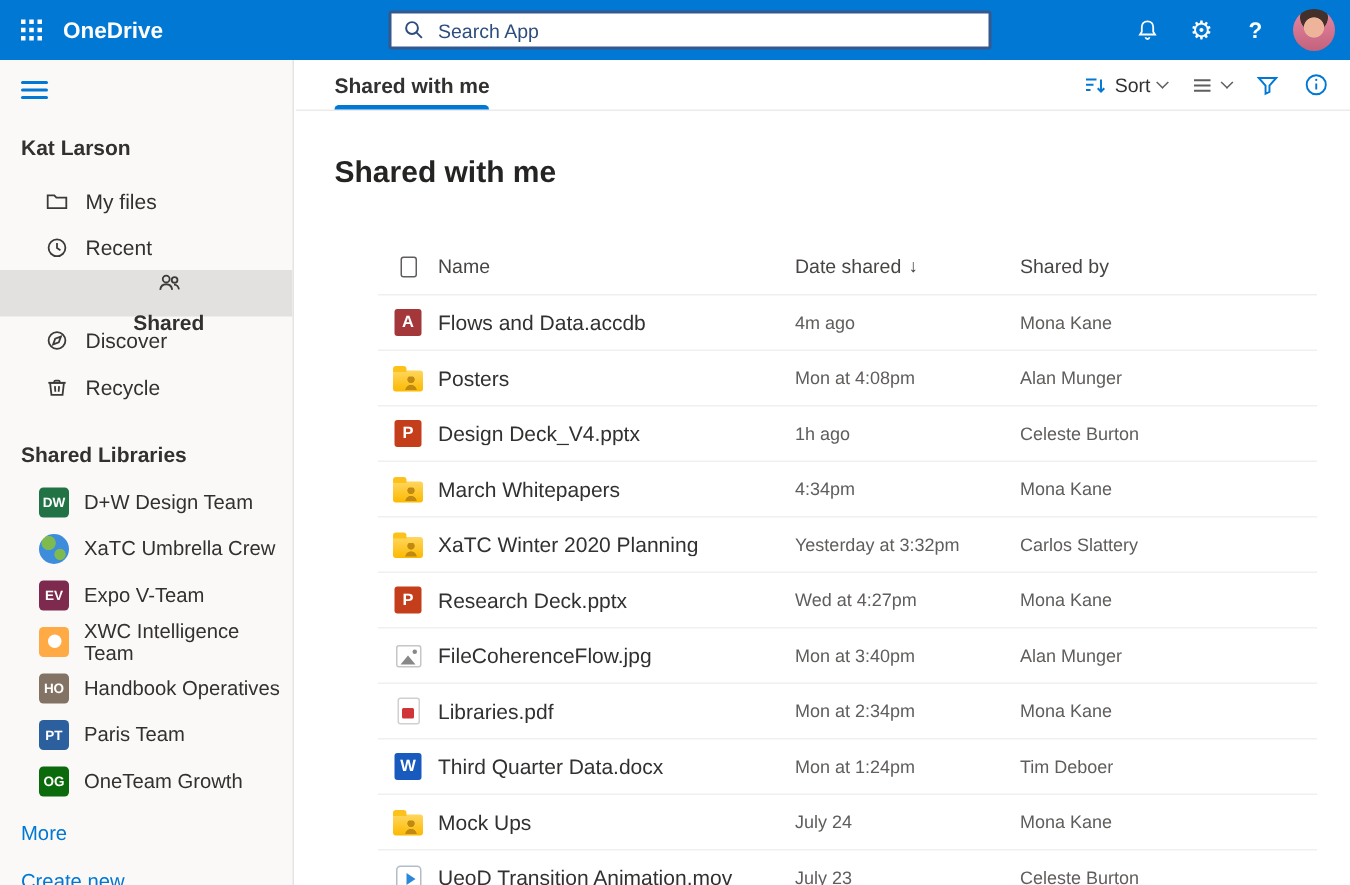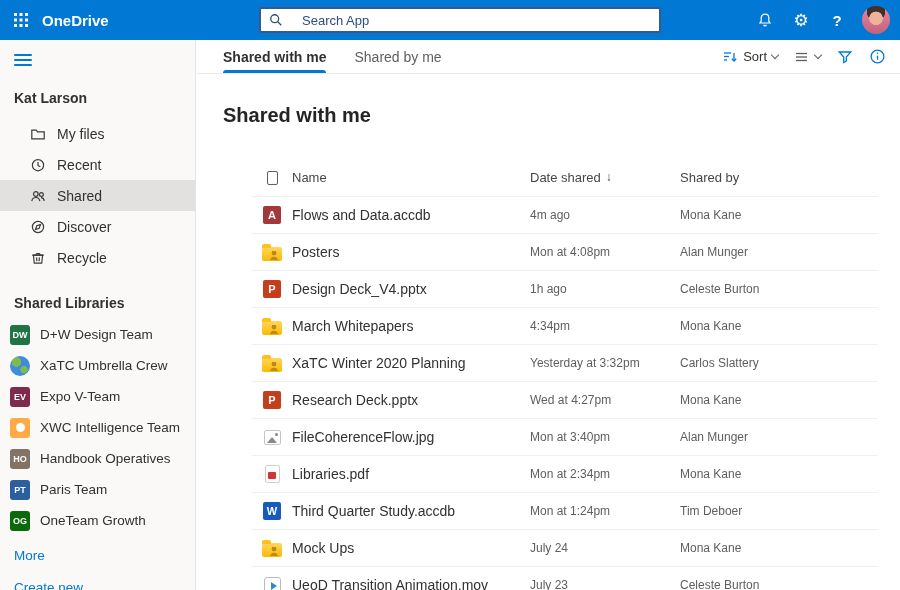--- a/index.html
+++ b/index.html
@@ -7,21 +7,21 @@
   .app{position:relative;width:900px;height:590px;overflow:hidden;
        font-family:"Liberation Sans",sans-serif;color:#323130;background:#fff;}
 
   
   .topbar{position:absolute;top:0;left:0;right:0;height:40px;background:#0078d4;
           display:flex;align-items:center;z-index:5;}
   .waffle{width:42px;height:40px;display:flex;align-items:center;justify-content:center;cursor:pointer;}
   .app-title{color:#fff;font-weight:700;font-size:15px;cursor:pointer;}
   .searchbox{position:absolute;left:259px;top:7px;width:402px;height:26px;background:#fff;
              border:2px solid #35588f;border-radius:2px;display:flex;align-items:center;
-             padding:0 8px;gap:17px;}
+             padding:0 8px;gap:7px;}
   .searchbox input{border:none;outline:none;flex:1;font-size:13px;color:#2d4d7c;
                    font-family:"Liberation Sans",sans-serif;background:transparent;}
   .searchbox input::placeholder{color:#2d4d7c;opacity:1;}
   .topbar-right{position:absolute;right:4px;top:0;height:40px;display:flex;align-items:center;gap:6px;}
   .top-icon{width:30px;height:30px;display:flex;align-items:center;justify-content:center;
             color:#fff;cursor:pointer;font-size:15px;}
   .gear-glyph{font-size:17px;line-height:1;}
   .help-glyph{font-weight:600;}
   .avatar{width:28px;height:28px;border-radius:50%;cursor:pointer;margin-left:4px;margin-right:6px;
     background:
@@ -30,24 +30,24 @@
       linear-gradient(#e787a2,#c2627c);}
 
   
   .sidebar{position:absolute;top:40px;left:0;width:196px;bottom:0;background:#faf9f8;
            border-right:1px solid #e6e4e2;overflow:hidden;}
   .hamburger{margin:14px 0 0 14px;width:18px;cursor:pointer;}
   .hamburger span{display:block;height:2px;background:#0078d4;margin-bottom:3px;border-radius:1px;}
   .user-name{margin:24px 0 12px 14px;font-size:14px;font-weight:700;color:#323130;}
   .nav-item{display:flex;align-items:center;gap:11px;height:31px;padding-left:30px;
             font-size:14px;color:#323130;cursor:pointer;}
-  .nav-item.selected{background:#e3e1df;font-weight:400;}
+  .nav-item.selected{background:#e3e1df;font-weight:700;flex-direction:column;}
   .nav-item svg{flex:0 0 16px;}
   .lib-heading{margin:22px 0 8px 14px;font-size:14px;font-weight:700;color:#323130;}
-  .lib-item{display:flex;align-items:center;gap:10px;height:31px;padding-left:10px;
+  .lib-item{display:flex;align-items:center;gap:10px;height:31px;padding-left:26px;
             font-size:13.5px;color:#323130;cursor:pointer;}
   .lib-badge{width:20px;height:20px;border-radius:3px;color:#fff;font-size:9px;font-weight:700;
              display:flex;align-items:center;justify-content:center;flex:0 0 20px;}
   .lib-badge.lib-dot::after{content:"";width:9px;height:9px;background:#fff;border-radius:50%;}
   .lib-globe{width:20px;height:20px;border-radius:50%;flex:0 0 20px;
     background:
       radial-gradient(circle at 32% 30%, #7fba50 4.5px, rgba(0,0,0,0) 5px),
       radial-gradient(circle at 70% 68%, #7fba50 3.5px, rgba(0,0,0,0) 4px),
       #3e8ddd;}
   .side-link{margin:12px 0 0 14px;font-size:13.5px;color:#0078d4;cursor:pointer;}
@@ -235,21 +235,20 @@
         </div>
       </div>
 
     <div class="side-link">More</div>
     <div class="side-link second">Create new</div>
   </aside>
 
   <main class="main">
     <div class="tabs-row">
       <div class="tab active">Shared with me</div>
-      <div class="tab">Shared by me</div>
 
       <div class="toolbar">
         <div class="tb-item">
           <svg width="16" height="16" viewBox="0 0 16 16" fill="none" stroke="#0078d4" stroke-width="1.3">
             <line x1="2" y1="4" x2="9" y2="4"></line>
               <line x1="2" y1="7.5" x2="7" y2="7.5"></line>
               <line x1="2" y1="11" x2="5" y2="11"></line>
             <line x1="12" y1="4" x2="12" y2="12"></line>
               <path d="M9.8 9.8 12 12l2.2-2.2"></path>
           </svg>
@@ -359,21 +358,21 @@
               <span class="ficon pdf"></span>
             </div>
             <div class="cell name">Libraries.pdf</div>
             <div class="cell date">Mon at 2:34pm</div>
             <div class="cell sharer">Mona Kane</div>
           </div>
           <div class="trow">
             <div class="cell icon-cell">
               <span class="ficon word">W</span>
             </div>
-            <div class="cell name">Third Quarter Study.accdb</div>
+            <div class="cell name">Third Quarter Data.docx</div>
             <div class="cell date">Mon at 1:24pm</div>
             <div class="cell sharer">Tim Deboer</div>
           </div>
           <div class="trow">
             <div class="cell icon-cell">
               <span class="ficon folder"></span>
             </div>
             <div class="cell name">Mock Ups</div>
             <div class="cell date">July 24</div>
             <div class="cell sharer">Mona Kane</div>

